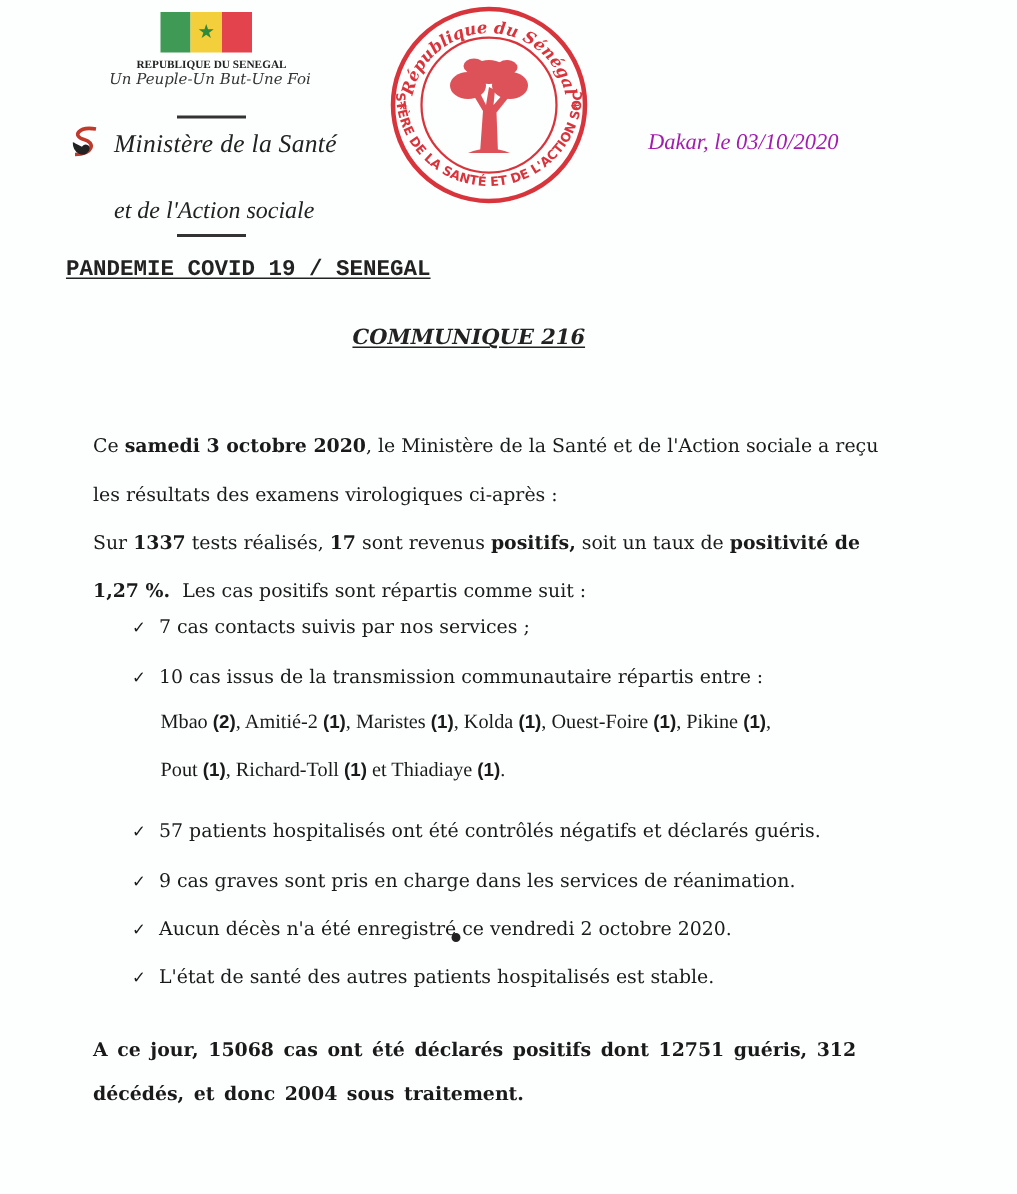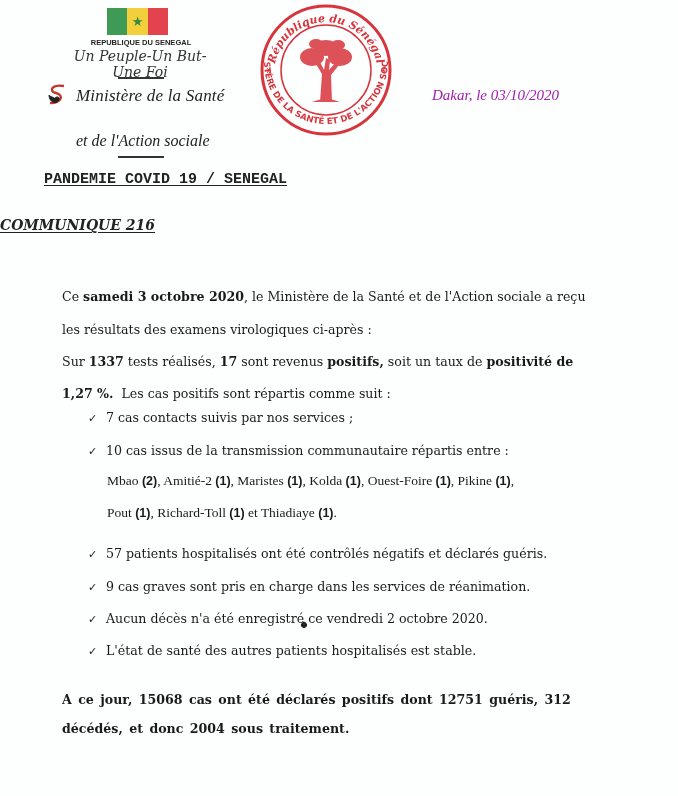--- a/index.html
+++ b/index.html
@@ -7,32 +7,32 @@
       width: 678px; height: 796px; background: #fdfefe; position: relative; overflow: hidden;
       font-family: "DejaVu Serif", serif; color: #1a1a1a;
     }
     .abs { position: absolute; }
     .flag { left: 107px; top: 8px; width: 61px; height: 27px; display: flex; }
     .flag div { flex: 1; height: 100%; position: relative; }
     .flag .g { background: #3e9a54; }
     .flag .y { background: #f2cf3b; }
     .flag .r { background: #e3434d; }
     .flag .star { position: absolute; left: 50%; top: 50%; transform: translate(-50%, -52%); color: #2e8b3e; font-size: 13px; line-height: 1; }
-    .rep { left: 86px; top: 38px; width: 110px; text-align: center; font-family: Liberation Sans, sans-serif; font-weight: bold; font-size: 7.5px; color: #222; }
-    .motto { left: 68px; top: 48px; width: 144px; text-align: center; font-family: "DejaVu Serif", serif; font-style: italic; font-size: 14px; color: #333; }
+    .rep { left: 86px; top: 38px; width: 110px; text-align: center; font-family: Liberation Serif, serif; font-weight: bold; font-size: 7.5px; color: #222; }
+    .motto { left: 68px; top: 48px; width: 144px; text-align: center; font-family: "DejaVu Serif", serif; font-style: italic; font-size: 10px; color: #333; }
     .hr1 { left: 118px; top: 77px; width: 46px; height: 1.5px; background: #333; }
     .hr2 { left: 118px; top: 156px; width: 46px; height: 1.5px; background: #333; }
     .min-logo { left: 44px; top: 83px; width: 26px; height: 24px; }
     .min1 { left: 76px; top: 86px; font-family: "Liberation Serif", serif; font-style: italic; font-size: 17px; color: #222; letter-spacing: 0.2px; }
     .min2 { left: 76px; top: 116px; font-family: "Liberation Serif", serif; font-style: italic; font-size: 16px; color: #222; margin-top: 16px; }
     .seal { left: 250px; top: 2px; width: 152px; height: 142px; }
     .date { left: 432px; top: 87px; font-family: "Liberation Serif", serif; font-style: italic; font-size: 15px; color: #a21caf; }
     .title { left: 0; width: 678px; top: 171px; font-family: Liberation Mono, monospace; font-weight: bold; font-size: 15px; color: #222; margin-left: 44px; }
     .title span { text-decoration: underline; text-underline-offset: 2px; }
-    .comm { left: 0; width: 625px; top: 217px; text-align: left; font-family: "DejaVu Serif", serif; font-weight: bold; font-style: italic; font-size: 14px; color: #222; }
+    .comm { left: 0; width: 625px; top: 217px; text-align: center; font-family: "DejaVu Serif", serif; font-weight: bold; font-style: italic; font-size: 14px; color: #222; }
     .comm span { text-decoration: underline; text-underline-offset: 2px; }
     .para { left: 62px; font-size: 12.6px; line-height: 16px; white-space: nowrap; margin-top: 8px; }
     .para b { font-weight: bold; }
     .bul { left: 88px; font-size: 12.6px; white-space: nowrap; }
     .bul .chk { display: inline-block; width: 18px; font-family: "DejaVu Sans", sans-serif; font-size: 11px; }
     .bul b { font-weight: normal; }
     .loc { left: 107px; font-family: "Liberation Serif", serif; font-size: 13.5px; white-space: nowrap; }
     .loc b { font-family: "Liberation Sans", sans-serif; font-weight: bold; font-size: 12.5px; }
     .final { left: 62px; font-size: 12.6px; font-weight: bold; white-space: nowrap; word-spacing: 2px; }
     .smudge { left: 301px; top: 622px; width: 6px; height: 6px; background: #222; border-radius: 50% 50% 50% 50%; transform: rotate(45deg); }

